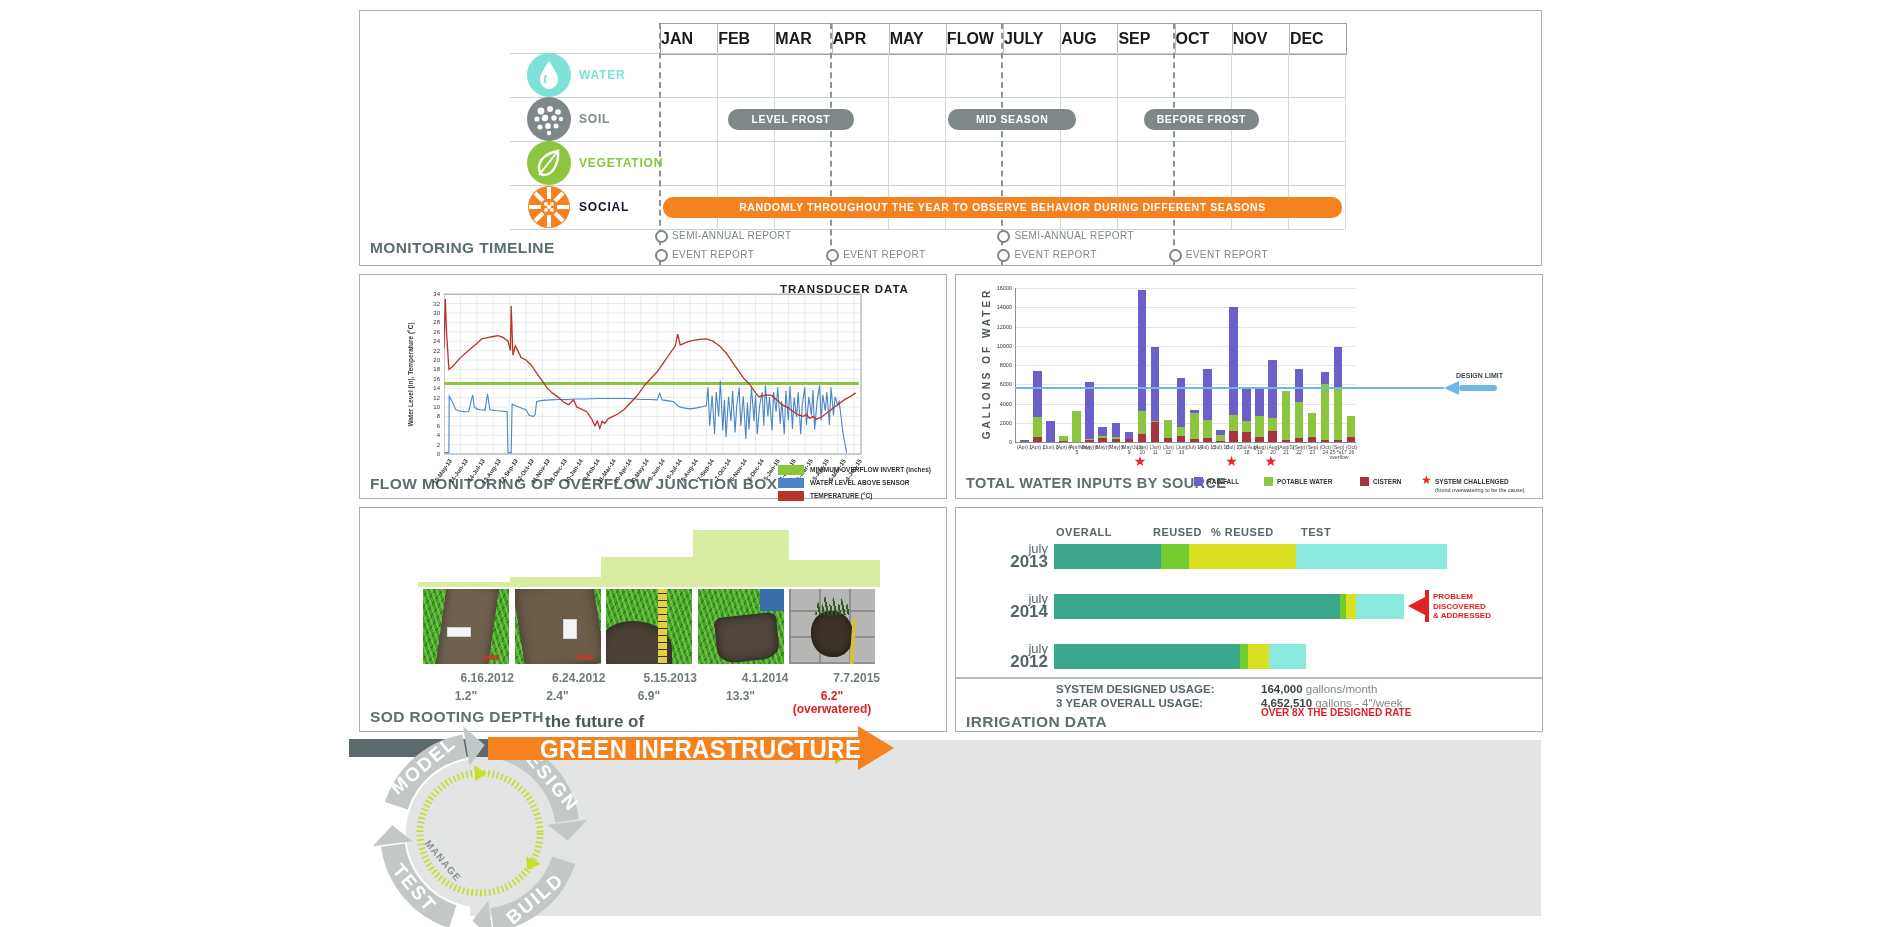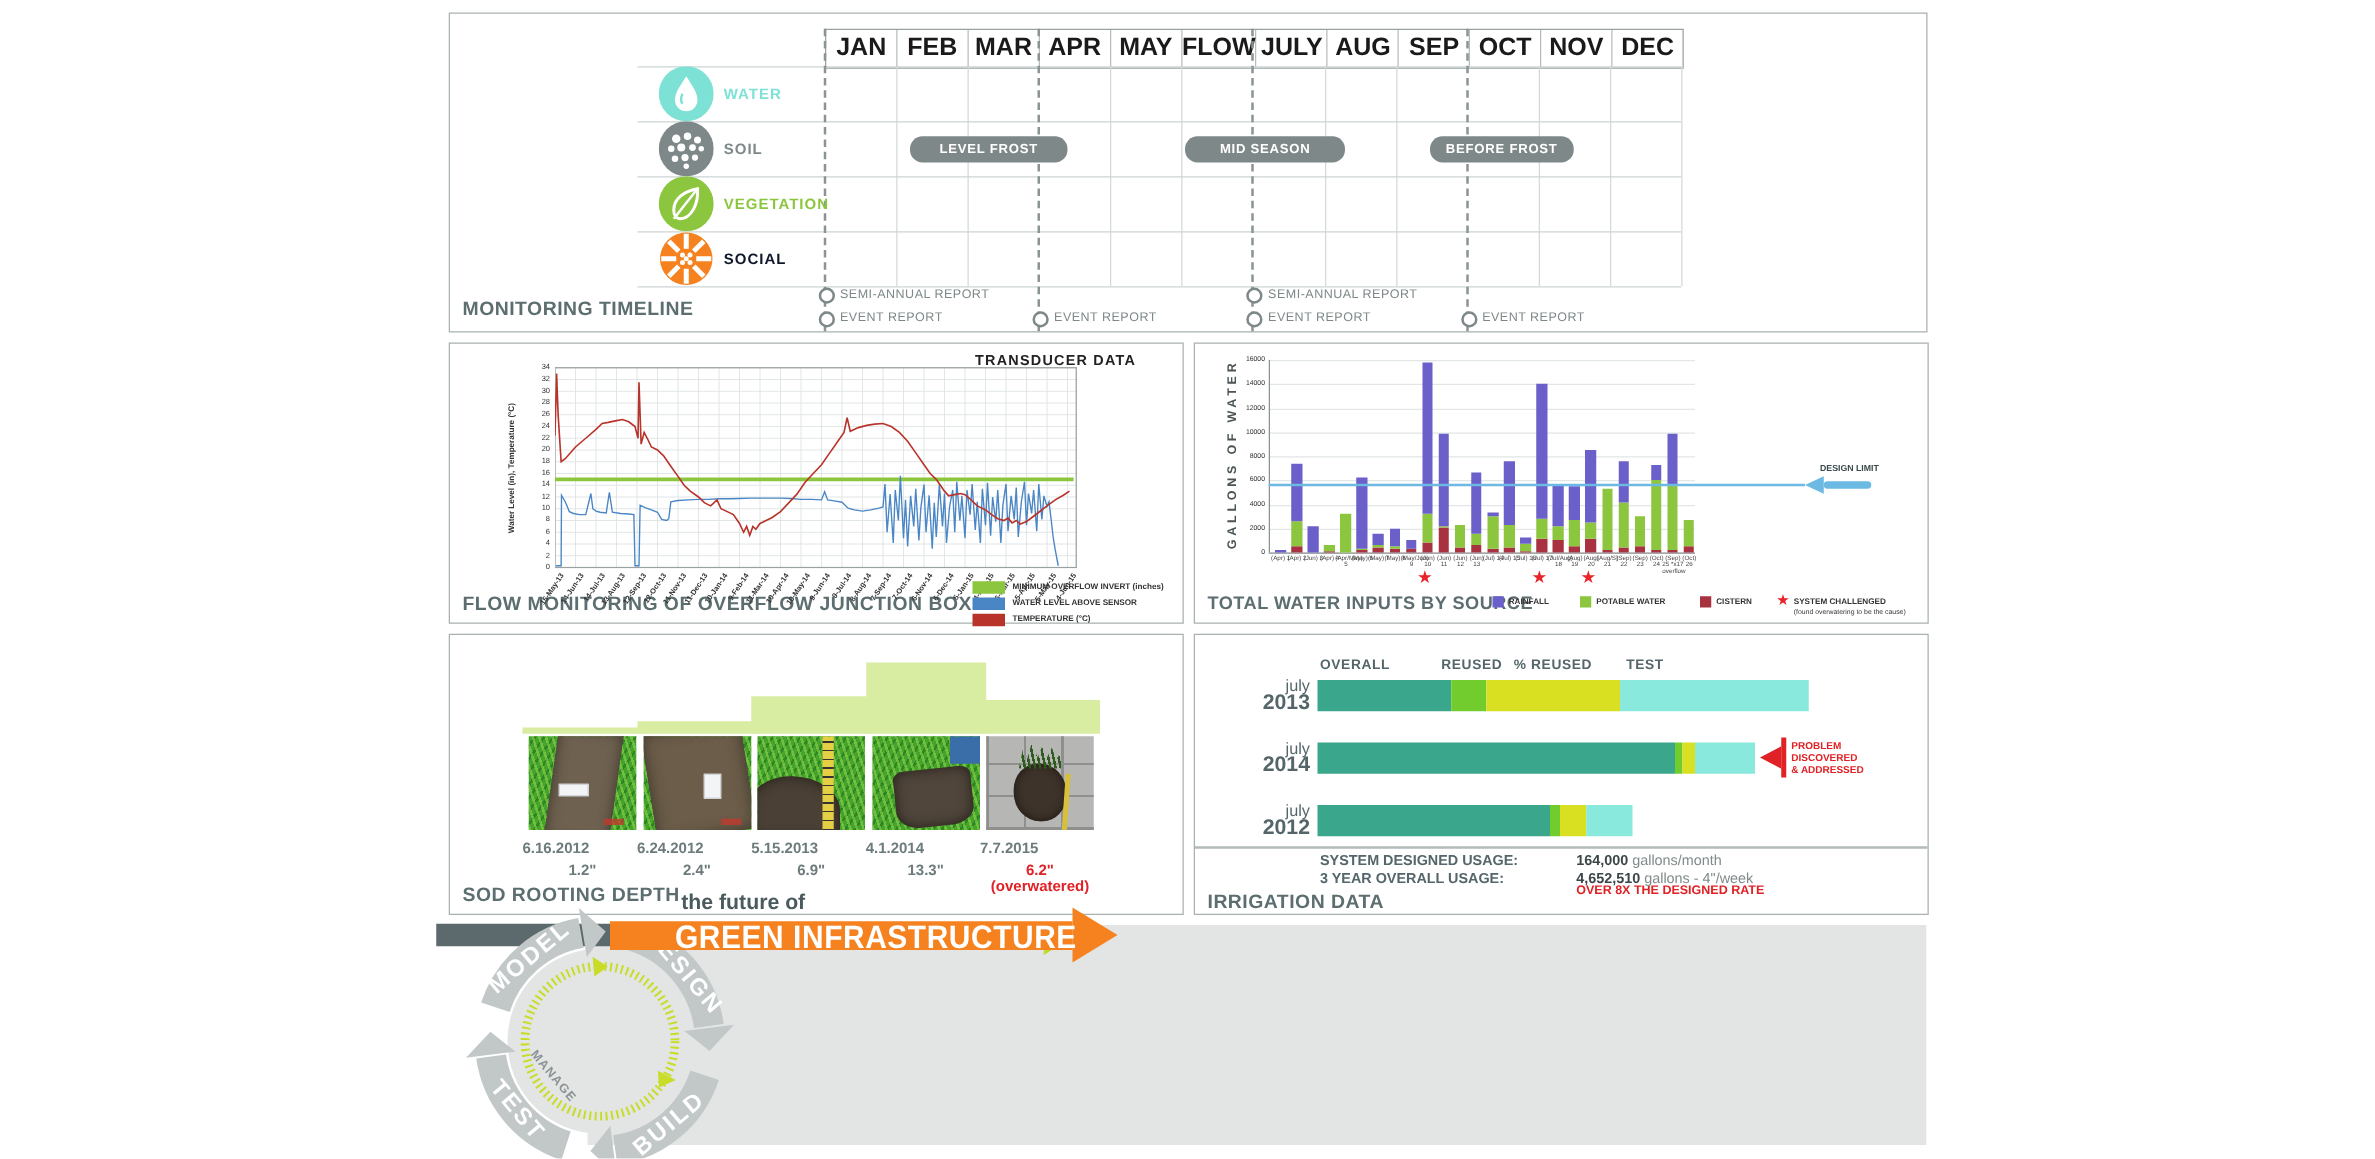--- a/index.html
+++ b/index.html
@@ -10,21 +10,21 @@
   .ptitle{position:absolute;font-size:15px;font-weight:bold;color:#5d6e70;letter-spacing:.4px;}
   
   .tl-row-line{position:absolute;height:1px;background:#cdd3d3;}
   .tl-col-line{position:absolute;width:1px;background:#d4d9d9;}
   .tl-dash{position:absolute;width:0;border-left:2px dashed #8a9494;}
   .tl-bar{position:absolute;height:21px;border-radius:10px;color:#fff;font-weight:bold;
           font-size:10.5px;text-align:center;line-height:21px;letter-spacing:.6px;white-space:nowrap;overflow:hidden;}
   .tl-icon{position:absolute;width:44px;height:44px;border-radius:50%;}
   .tl-rowlabel{position:absolute;font-size:12px;font-weight:bold;letter-spacing:.8px;}
   .tl-head{position:absolute;display:flex;border:1px solid #9aa1a1;background:#fff;}
-  .tl-head div{flex:1;text-align:center;font-size:20px;font-weight:bold;color:#1a1a1a;
+  .tl-head div{flex:1;font-size:16px;font-weight:bold;color:#1a1a1a;
                border-right:1px solid #b7bdbd;line-height:29px;}
   .tl-head div:last-child{border-right:none;}
   .rep-circle{position:absolute;width:9px;height:9px;border:2px solid #7e8889;border-radius:50%;background:#fff;}
   .rep-label{position:absolute;font-size:10px;color:#7e8889;letter-spacing:.4px;white-space:nowrap;}
   
   .tick-y{position:absolute;font-size:6px;color:#333;text-align:right;width:20px;}
   .tick-x{position:absolute;font-size:6px;font-weight:bold;color:#333;width:60px;text-align:right;
           transform:rotate(-56deg);transform-origin:100% 0;}
   .leg-swatch{position:absolute;width:26px;height:10px;}
   .leg-text{position:absolute;font-size:6.5px;font-weight:bold;color:#333;white-space:nowrap;}
@@ -35,21 +35,21 @@
   
   .ir-head{position:absolute;font-size:11px;font-weight:bold;color:#55666a;letter-spacing:.5px;}
   .ir-year{position:absolute;text-align:right;color:#55666a;line-height:13px;}
   .ir-seg{position:absolute;height:25px;}
   .usage-label{position:absolute;font-size:11.5px;font-weight:bold;color:#55666a;}
   .usage-val{position:absolute;font-size:11.5px;color:#808a8a;}
   .usage-val b{color:#3c4648;}
   
   .sod-bar{position:absolute;background:#d8eda2;}
   .sod-photo{position:absolute;width:86px;height:75px;overflow:hidden;}
-  .sod-date{position:absolute;width:96px;text-align:left;font-size:12px;font-weight:bold;color:#6e7b7d;}
+  .sod-date{position:absolute;width:96px;text-align:right;font-size:12px;font-weight:bold;color:#6e7b7d;}
   .sod-val{position:absolute;width:96px;text-align:center;font-size:12px;font-weight:bold;color:#6e7b7d;}
   .grass{background:#44a42c;background-image:
      repeating-linear-gradient(72deg,rgba(150,215,80,.55) 0 2px,rgba(0,0,0,0) 2px 5px),
      repeating-linear-gradient(-55deg,rgba(25,105,25,.5) 0 2px,rgba(0,0,0,0) 2px 6px);}
   .pavers{background:#b6b6b4;background-image:
      repeating-linear-gradient(0deg,#8f8f8d 0 2px,rgba(0,0,0,0) 2px 26px),
      repeating-linear-gradient(90deg,#8f8f8d 0 2px,rgba(0,0,0,0) 2px 30px);}
   .soil{background:#5d5243;background-image:
      repeating-linear-gradient(33deg,rgba(30,24,16,.5) 0 2px,rgba(0,0,0,0) 2px 5px),
      repeating-linear-gradient(-70deg,rgba(160,140,110,.35) 0 1px,rgba(0,0,0,0) 1px 4px);}
@@ -94,20 +94,21 @@
       <div class="tl-row-line" style="left:150px;top:130px;width:835px;"></div>
       <div class="tl-row-line" style="left:150px;top:174px;width:835px;"></div>
       <div class="tl-row-line" style="left:150px;top:218px;width:835px;"></div>
       <div class="tl-dash" style="left:299px;top:12px;height:242px;"></div>
       <div class="tl-dash" style="left:470.24px;top:12px;height:242px;"></div>
       <div class="tl-dash" style="left:641.48px;top:12px;height:242px;"></div>
       <div class="tl-dash" style="left:812.72px;top:12px;height:242px;"></div>
       <div class="tl-bar" style="left:367.9252px;top:97.5px;width:126.1468px;background:#7e8889;">LEVEL FROST</div>
       <div class="tl-bar" style="left:588.2539999999999px;top:97.5px;width:127.8592px;background:#7e8889;">MID SEASON</div>
       <div class="tl-bar" style="left:784.0384px;top:97.5px;width:114.73079999999999px;background:#7e8889;">BEFORE FROST</div>
+      <div class="tl-bar" style="left:302.854px;top:185.5px;width:679.252px;background:#f5821f;">RANDOMLY THROUGHOUT THE YEAR TO OBSERVE BEHAVIOR DURING DIFFERENT SEASONS</div>
       <div class="tl-icon" style="left:167px;top:42px;"><svg width="44" height="44" viewBox="0 0 44 44">
           <circle cx="22" cy="22" r="22" fill="#7de2d5"></circle>
           <path d="M22 8 C27 16 31 21 31 27 a9 9 0 1 1 -18 0 C13 21 17 16 22 8 Z" fill="#fff"></path>
           <path d="M19 22 c-1.5 3 -1.5 6 0 8" stroke="#7de2d5" stroke-width="2" fill="none"></path>
         </svg></div>
       <div class="tl-rowlabel" style="left:219px;top:57px;color:#7de2d5;">WATER</div>
       <div class="tl-icon" style="left:167px;top:86px;"><svg width="44" height="44" viewBox="0 0 44 44">
           <circle cx="22" cy="22" r="22" fill="#7e8889"></circle>
           <g fill="#fff">
             <circle cx="14" cy="14" r="3.4"></circle>

